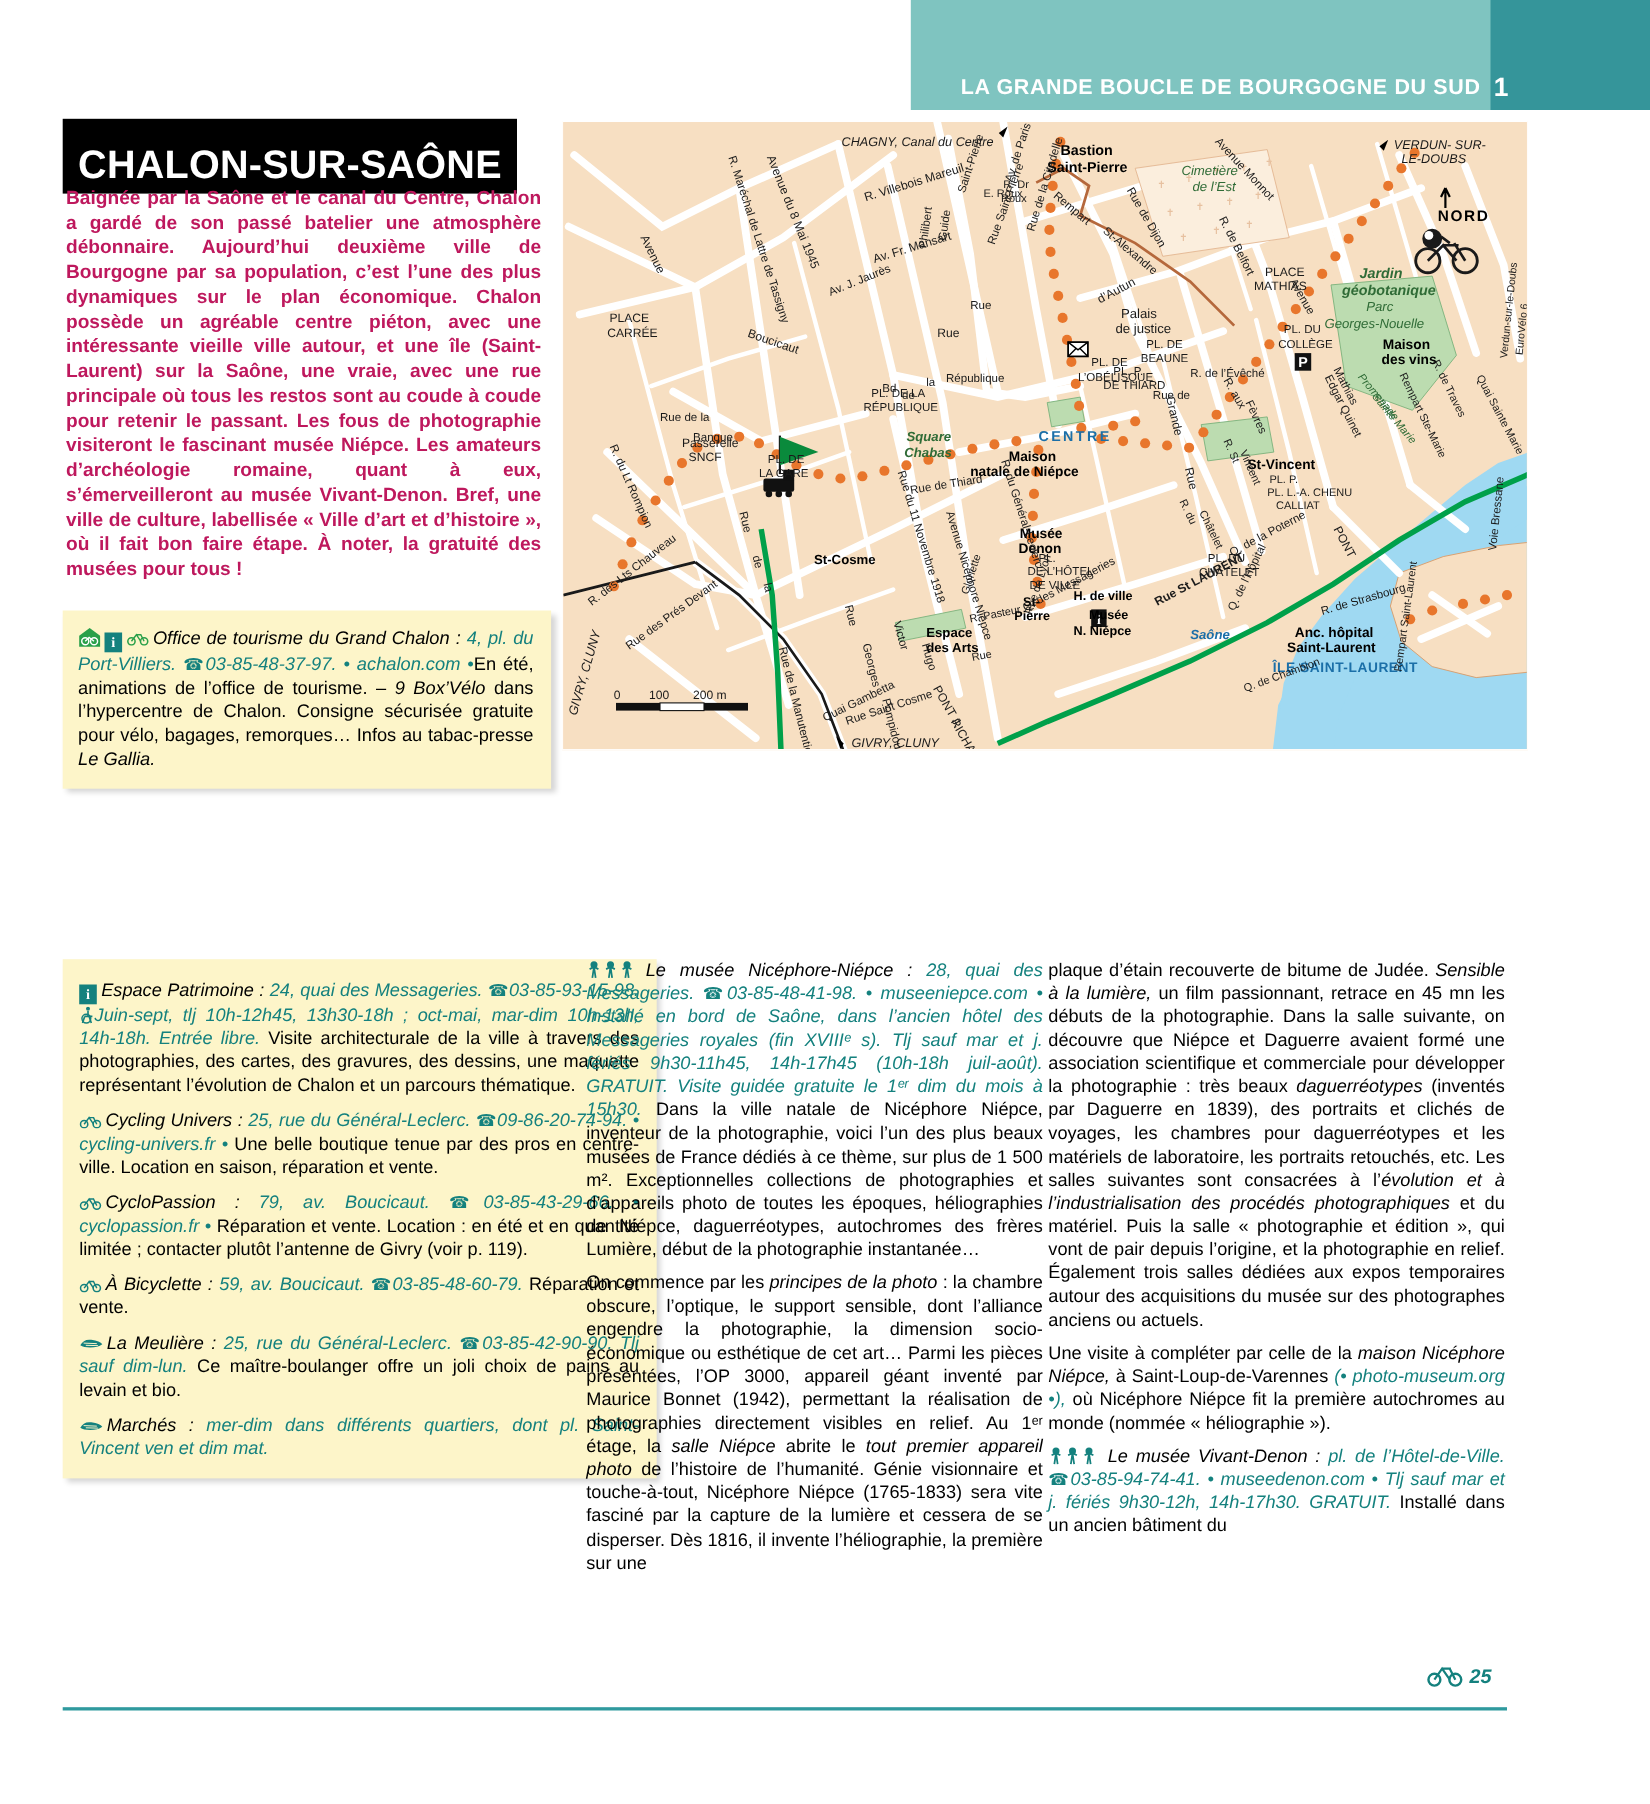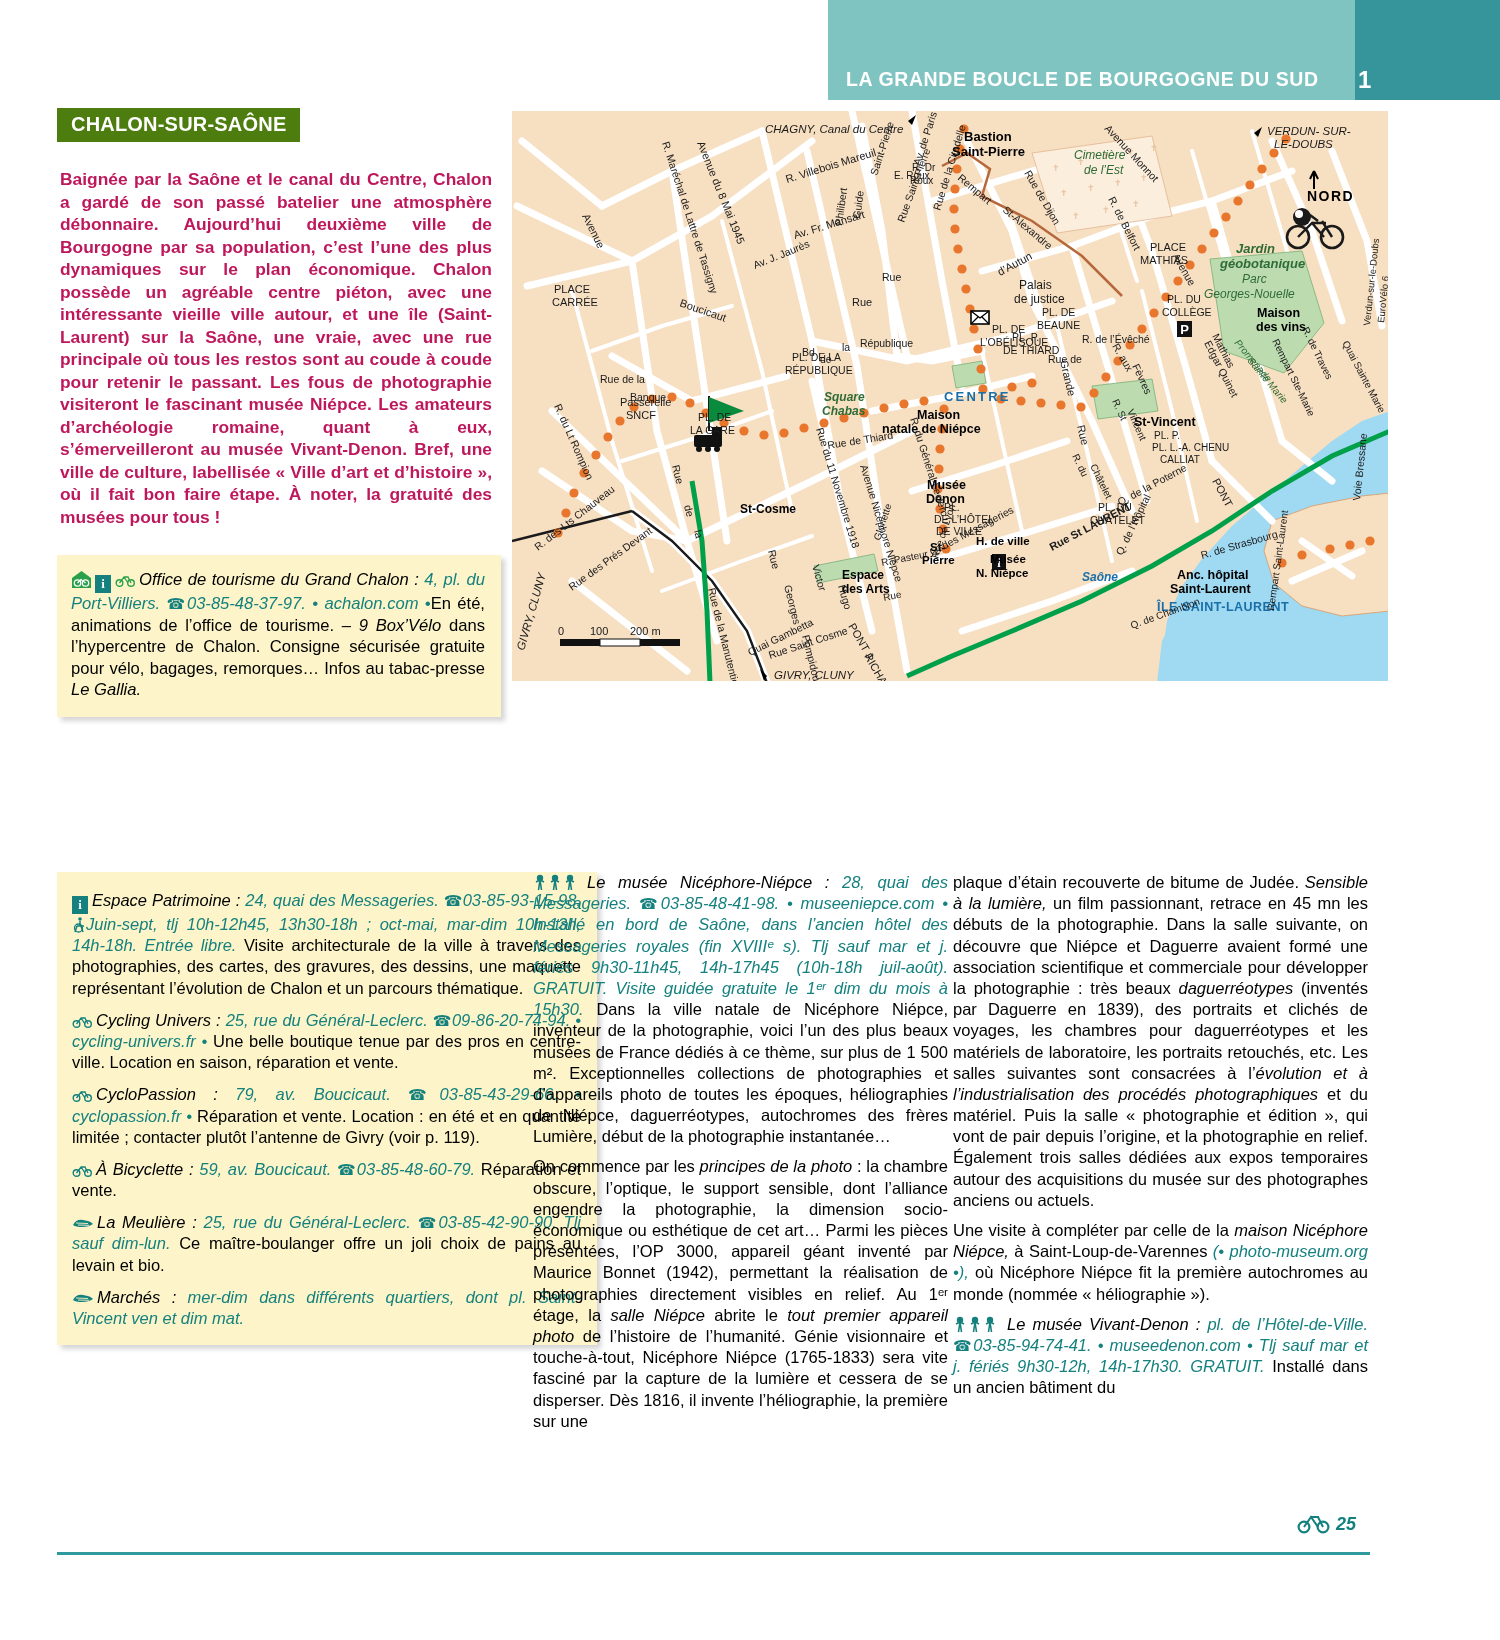--- a/index.html
+++ b/index.html
@@ -17,34 +17,34 @@
     position:absolute; top:0; left:828px; width:672px; height:100px;
     background:#7fc4c0;
   }
   .header-band-dark {
     position:absolute; top:0; left:1355px; width:145px; height:100px;
     background:#35959a;
   }
   .header-title {
     position:absolute; top:70px; left:846px; width:500px;
     color:#ffffff; font-weight:bold; font-size:19.5px;
-    letter-spacing:0.6px; text-align:left;
+    letter-spacing:0.6px; text-align:right;
     line-height:1; white-space:nowrap;
   }
   .header-num {
     position:absolute; top:68px; left:1358px; width:30px;
     color:#ffffff; font-weight:bold; font-size:24px; line-height:1;
   }
 
   
   .city-title {
     position:absolute; top:108px; left:57px;
-    background:#4d7c0f; color:#ffffff;
-    font-size:20px; font-weight:bold;
-    padding:6px 14px 8px 14px;
+    background:#000000; color:#ffffff;
+    font-size:36px; font-weight:bold;
+    padding:24px 14px 8px 14px;
     letter-spacing:0.2px;
     line-height:1;
   }
   .intro {
     position:absolute; top:168px; left:60px; width:432px;
     font-size:17.4px; font-weight:bold; color:#be185d;
     line-height:1.295; text-align:justify;
     hyphens:auto;
   }
 

